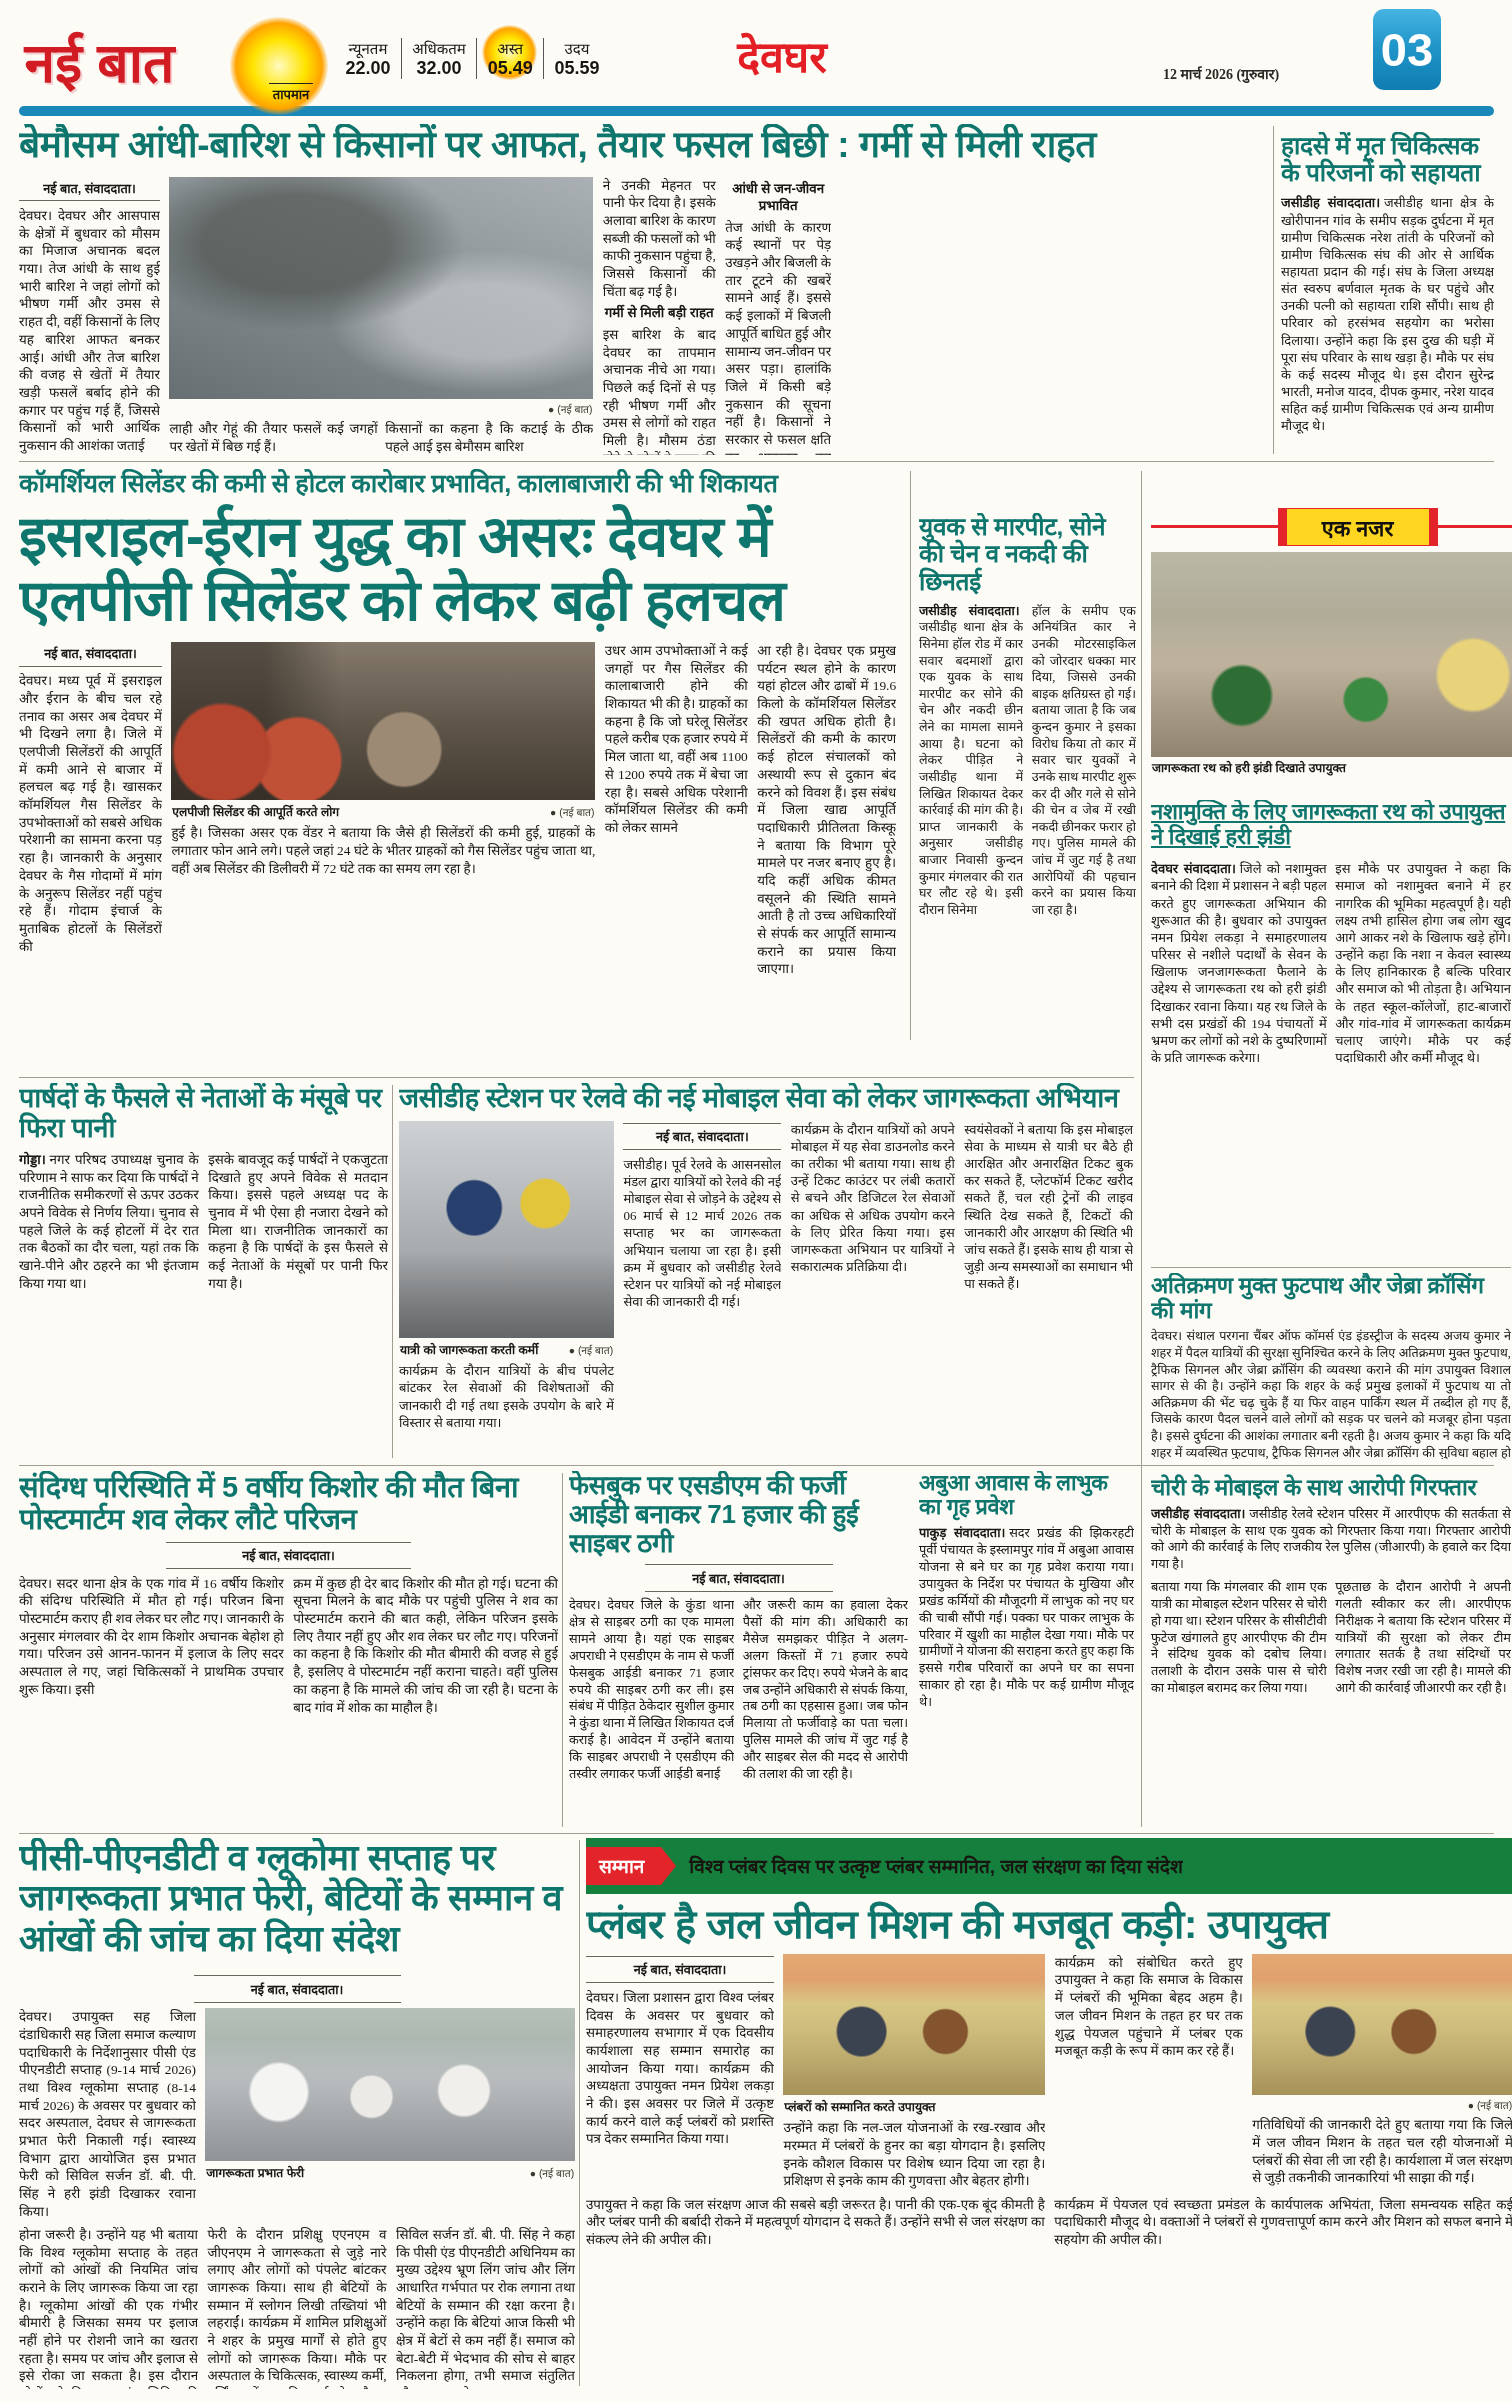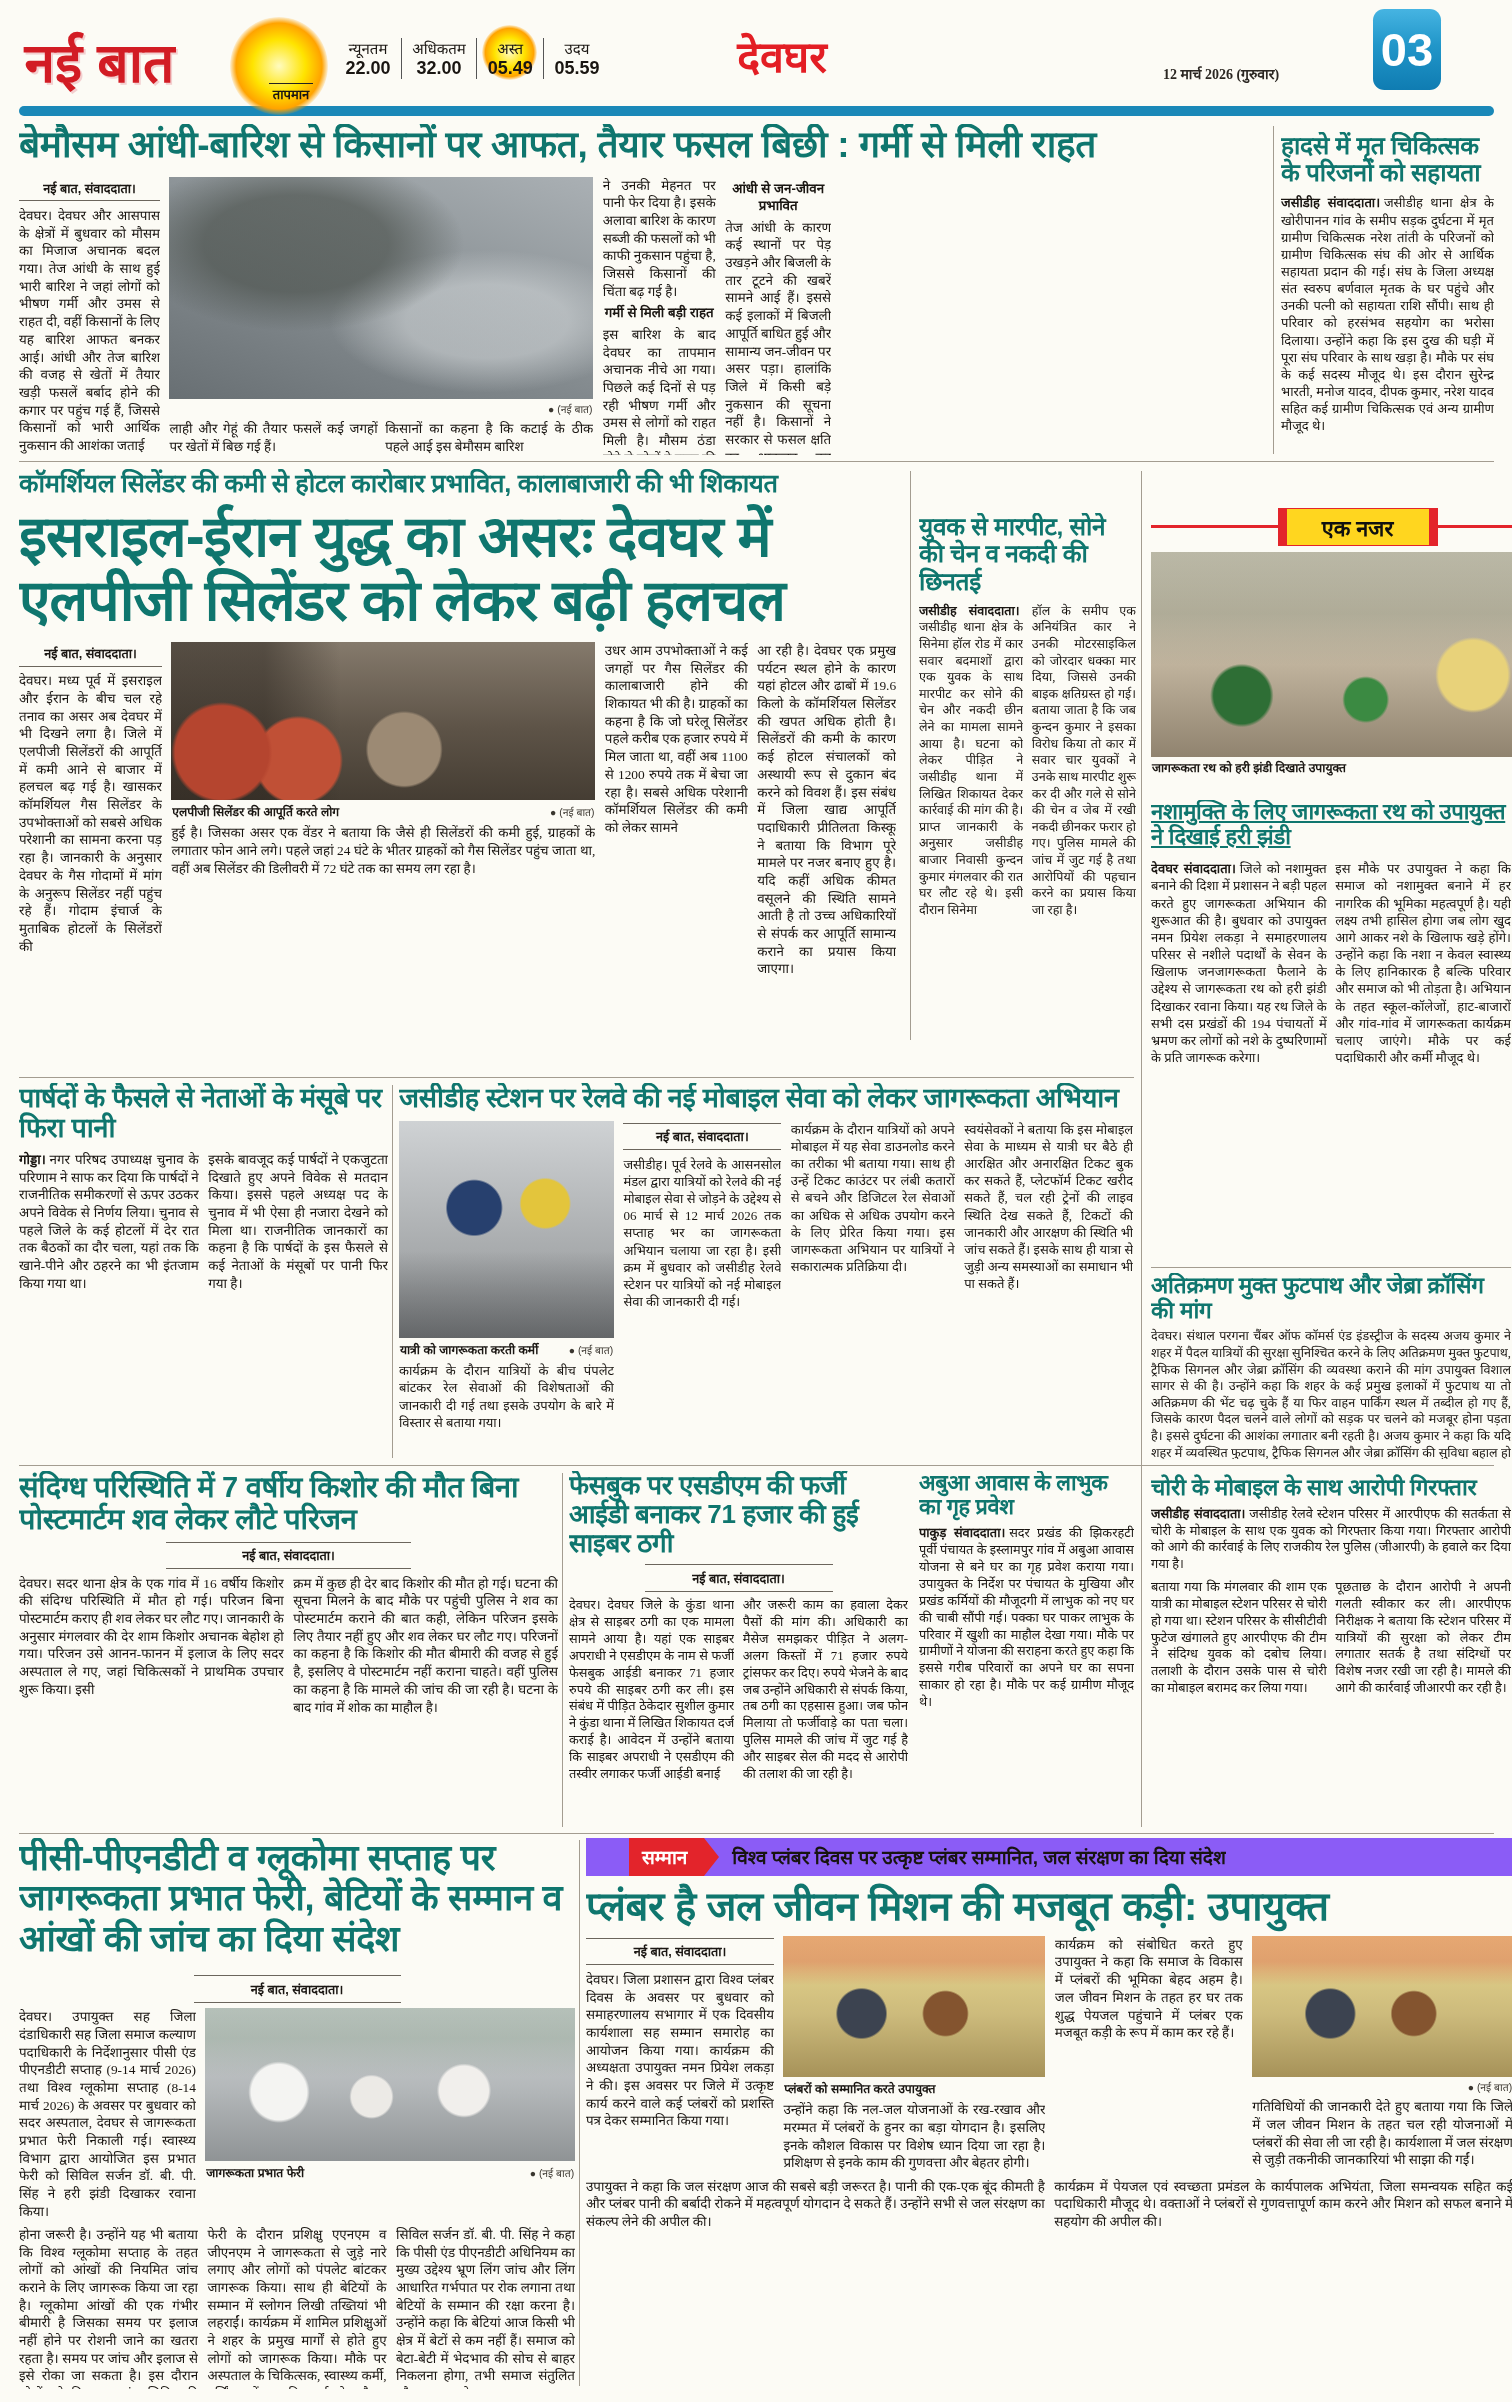--- a/index.html
+++ b/index.html
@@ -84,21 +84,21 @@
 #sec-abua{left:919px;top:1471px;width:215px;height:358px;}
 #sec-abua .headline{font-size:21.7px;margin-bottom:5.6px;}
 #sec-abua .body-txt{font-size:12.8px;}
 #sec-theft{left:1151px;top:1471px;width:360px;height:358px;}
 #sec-theft .headline{font-size:22.6px;margin:3.8px 0 5.6px;}
 #sec-theft .body-txt{font-size:12.8px;}
 #sec-pcpndt{left:19px;top:1838px;width:556px;height:551px;}
 #sec-pcpndt .headline{font-size:36px;margin-bottom:16px;}
 #sec-plumber{left:586px;top:1838px;width:927px;height:551px;}
 #sec-plumber .headline{font-size:40px;margin:7.5px 0;}
-.kickbar{display:flex;height:38px;background:#8b5cf6;align-items:center;padding-left:43px;}
+.kickbar{display:flex;height:56px;background:#15803d;align-items:center;}
 .tag-red{position:relative;background:#e3242b;color:#fff;height:38px;display:flex;align-items:center;
   padding:0 17px 0 13px;font-family:"Liberation Sans",sans-serif;font-weight:700;font-size:19px;flex:0 0 auto;}
 .tag-red::after{content:"";position:absolute;right:-15px;top:0;border-top:19px solid transparent;
   border-bottom:19px solid transparent;border-left:15px solid #e3242b;}
 .kicktext{font-family:"Liberation Sans",sans-serif;font-weight:700;font-size:19px;color:#181410;
   padding-left:28px;white-space:nowrap;overflow:hidden;}
 
 .ph-street{background:linear-gradient(180deg,#b7b0a3 0%,#8f887c 55%,#6f695f 100%);}
 .ph-street::before{content:"";position:absolute;inset:0;background:
   radial-gradient(circle at 18% 55%, #394048 0 9%, transparent 10%),
@@ -299,21 +299,21 @@
       <div class="scol body-txt" style="flex:0 0 169px">स्वयंसेवकों ने बताया कि इस मोबाइल सेवा के माध्यम से यात्री घर बैठे ही आरक्षित और अनारक्षित टिकट बुक कर सकते हैं, प्लेटफॉर्म टिकट खरीद सकते हैं, चल रही ट्रेनों की लाइव स्थिति देख सकते हैं, टिकटों की जानकारी और आरक्षण की स्थिति भी जांच सकते हैं। इसके साथ ही यात्रा से जुड़ी अन्य समस्याओं का समाधान भी पा सकते हैं।</div>
     </div>
   </section>
 
   <section id="sec-footpath">
     <h2 class="hl headline">अतिक्रमण मुक्त फुटपाथ और जेब्रा क्रॉसिंग की मांग</h2>
     <div class="body-txt">देवघर। संथाल परगना चैंबर ऑफ कॉमर्स एंड इंडस्ट्रीज के सदस्य अजय कुमार ने शहर में पैदल यात्रियों की सुरक्षा सुनिश्चित करने के लिए अतिक्रमण मुक्त फुटपाथ, ट्रैफिक सिगनल और जेब्रा क्रॉसिंग की व्यवस्था कराने की मांग उपायुक्त विशाल सागर से की है। उन्होंने कहा कि शहर के कई प्रमुख इलाकों में फुटपाथ या तो अतिक्रमण की भेंट चढ़ चुके हैं या फिर वाहन पार्किंग स्थल में तब्दील हो गए हैं, जिसके कारण पैदल चलने वाले लोगों को सड़क पर चलने को मजबूर होना पड़ता है। इससे दुर्घटना की आशंका लगातार बनी रहती है। अजय कुमार ने कहा कि यदि शहर में व्यवस्थित फुटपाथ, ट्रैफिक सिगनल और जेब्रा क्रॉसिंग की सुविधा बहाल हो जाए तो सड़क हादसों में काफी कमी आ सकती है। उन्होंने प्रशासन से शीघ्र इस दिशा में ठोस पहल करने की मांग की है, ताकि शहरवासियों को सुरक्षित आवागमन की सुविधा मिल सके।</div>
   </section>
 
   <section id="sec-teen">
-    <h2 class="hl headline">संदिग्ध परिस्थिति में 7 वर्षीय किशोर की मौत बिना पोस्टमार्टम शव लेकर लौटे परिजन</h2>
+    <h2 class="hl headline">संदिग्ध परिस्थिति में 5 वर्षीय किशोर की मौत बिना पोस्टमार्टम शव लेकर लौटे परिजन</h2>
     <div class="byline toprule" style="width:245px;margin:0 auto 5.6px">नई बात, संवाददाता।</div>
     <div class="cols">
       <div class="scol body-txt" style="flex:1">देवघर। सदर थाना क्षेत्र के एक गांव में 16 वर्षीय किशोर की संदिग्ध परिस्थिति में मौत हो गई। परिजन बिना पोस्टमार्टम कराए ही शव लेकर घर लौट गए। जानकारी के अनुसार मंगलवार की देर शाम किशोर अचानक बेहोश हो गया। परिजन उसे आनन-फानन में इलाज के लिए सदर अस्पताल ले गए, जहां चिकित्सकों ने प्राथमिक उपचार शुरू किया। इसी</div>
       <div class="scol body-txt" style="flex:1">क्रम में कुछ ही देर बाद किशोर की मौत हो गई। घटना की सूचना मिलने के बाद मौके पर पहुंची पुलिस ने शव का पोस्टमार्टम कराने की बात कही, लेकिन परिजन इसके लिए तैयार नहीं हुए और शव लेकर घर लौट गए। परिजनों का कहना है कि किशोर की मौत बीमारी की वजह से हुई है, इसलिए वे पोस्टमार्टम नहीं कराना चाहते। वहीं पुलिस का कहना है कि मामले की जांच की जा रही है। घटना के बाद गांव में शोक का माहौल है।</div>
     </div>
   </section>
 
   <section id="sec-facebook">
     <h2 class="hl headline">फेसबुक पर एसडीएम की फर्जी आईडी बनाकर 71 हजार की हुई साइबर ठगी</h2>
     <div class="byline toprule" style="width:188px;margin:0 auto 5.6px">नई बात, संवाददाता।</div>

